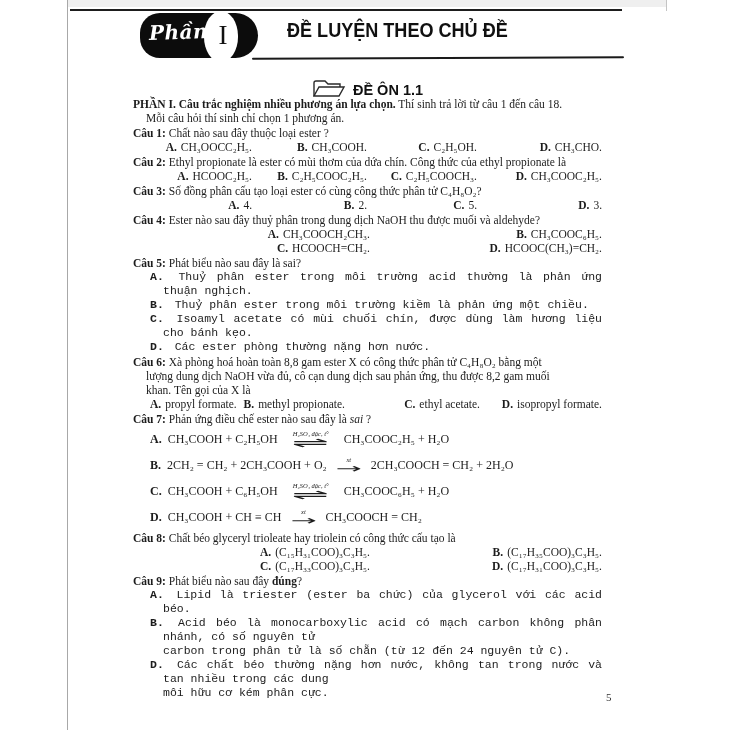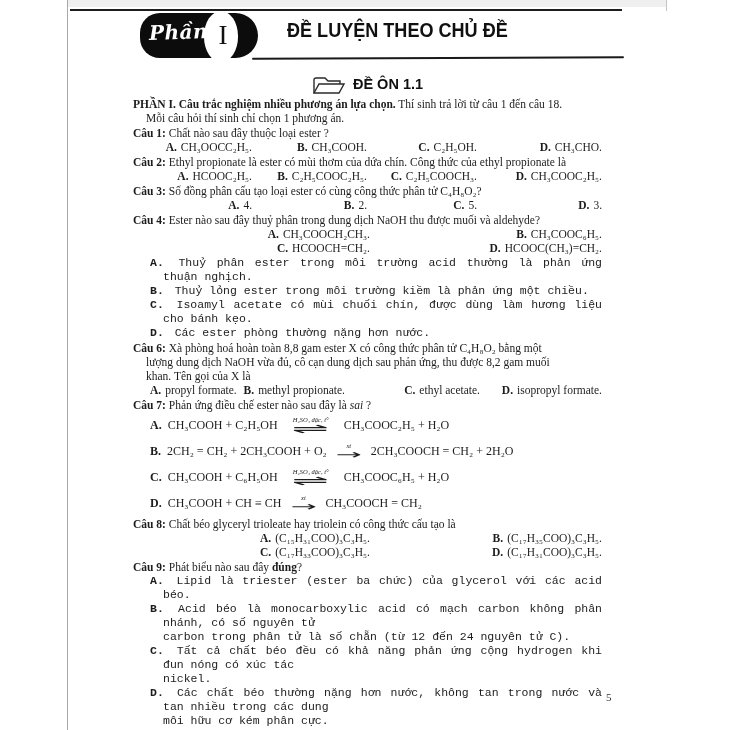--- a/index.html
+++ b/index.html
@@ -23,21 +23,21 @@
   .badge-numeral{position:absolute;left:72px;top:7px;width:22px;text-align:center;
     font-family:"Liberation Serif",serif;font-size:27px;color:#101010;}
   .swoosh{position:absolute;left:252px;top:57px;width:372px;height:2px;background:#1a1a1a;
     transform:rotate(-0.25deg);border-radius:2px;}
   .main-title{position:absolute;left:287px;top:18px;font-family:"Liberation Sans","DejaVu Sans",sans-serif;
     font-weight:800;font-size:21px;color:#101010;transform:scaleX(0.86);transform-origin:left center;
     white-space:nowrap;letter-spacing:0px;}
 
   
   .section-head{position:absolute;left:133px;top:76px;width:469px;height:22px;
-    display:flex;align-items:flex-start;justify-content:center;gap:7px;}
+    display:flex;align-items:flex-end;justify-content:center;gap:7px;}
   .folder-icon{width:34px;height:19px;}
   .section-title{font-family:"Liberation Sans","DejaVu Sans",sans-serif;font-weight:bold;font-size:14.5px;color:#101010;}
 
   
   #content{position:absolute;left:133px;top:97px;width:469px;
     font-size:11.5px;line-height:14px;text-align:justify;}
   p{margin:0;}
   .qline{padding-left:13px;text-indent:-13px;}
   .question{margin-top:1px;}
   .r-b,.qlabel{font-weight:bold;}
@@ -120,22 +120,23 @@
       <div class="question">
         <p class="qline"><span class="qlabel">Câu 4: </span><span>Ester nào sau đây thuỷ phân trong dung dịch NaOH thu được muối và aldehyde?</span></p>
         <div class="opts g2">
           <div class="opt"><span class="okey">A.</span><span>CH₃COOCH₂CH₃.</span></div>
           <div class="opt"><span class="okey">B.</span><span>CH₃COOC₆H₅.</span></div>
           <div class="opt"><span class="okey">C.</span><span>HCOOCH=CH₂.</span></div>
           <div class="opt"><span class="okey">D.</span><span>HCOOC(CH₃)=CH₂.</span></div>
         </div>
       </div>
       <div class="question">
+        <p class="qline"><span class="qlabel">Câu 5: </span><span>Phát biểu nào sau đây là sai?</span></p>
         <p class="opt-stack"><span class="okey">A. </span><span>Thuỷ phân ester trong môi trường acid thường là phản ứng thuận nghịch.</span></p>
-        <p class="opt-stack"><span class="okey">B. </span><span>Thuỷ lỏng ester trong môi trường kiềm là phản ứng một chiều.</span></p>
+        <p class="opt-stack"><span class="okey">B. </span><span>Thuỷ phân ester trong môi trường kiềm là phản ứng một chiều.</span></p>
         <p class="opt-stack"><span class="okey">C. </span><span>Isoamyl acetate có mùi chuối chín, được dùng làm hương liệu cho bánh kẹo.</span></p>
         <p class="opt-stack"><span class="okey">D. </span><span>Các ester phòng thường nặng hơn nước.</span></p>
       </div>
       <div class="question">
         <p class="qline"><span class="qlabel">Câu 6: </span><span>Xà phòng hoá hoàn toàn 8,8 gam ester X có công thức phân tử C₄H₈O₂ bằng một</span><br><span>lượng dung dịch NaOH vừa đủ, cô cạn dung dịch sau phản ứng, thu được 8,2 gam muối</span><br><span>khan. Tên gọi của X là</span></p>
         <div class="opts g4b">
           <div class="opt"><span class="okey">A.</span><span>propyl formate.</span></div>
           <div class="opt"><span class="okey">B.</span><span>methyl propionate.</span></div>
           <div class="opt"><span class="okey">C.</span><span>ethyl acetate.</span></div>
           <div class="opt"><span class="okey">D.</span><span>isopropyl formate.</span></div>
@@ -186,19 +187,18 @@
           <div class="opt"><span class="okey">A.</span><span>(C₁₅H₃₁COO)₃C₃H₅.</span></div>
           <div class="opt"><span class="okey">B.</span><span>(C₁₇H₃₅COO)₃C₃H₅.</span></div>
           <div class="opt"><span class="okey">C.</span><span>(C₁₇H₃₃COO)₃C₃H₅.</span></div>
           <div class="opt"><span class="okey">D.</span><span>(C₁₇H₃₁COO)₃C₃H₅.</span></div>
         </div>
       </div>
       <div class="question">
         <p class="qline"><span class="qlabel">Câu 9: </span><span>Phát biểu nào sau đây </span><span class="r-bi">đúng</span><span>?</span></p>
         <p class="opt-stack"><span class="okey">A. </span><span>Lipid là triester (ester ba chức) của glycerol với các acid béo.</span></p>
         <p class="opt-stack"><span class="okey">B. </span><span>Acid béo là monocarboxylic acid có mạch carbon không phân nhánh, có số nguyên tử</span><br><span>carbon trong phân tử là số chẵn (từ 12 đến 24 nguyên tử C).</span></p>
-        <p class="opt-stack"><span class="okey">C. </span><span>Tất cả chất béo đều có khả năng phản ứng cộng hydrogen khi đun nóng có xúc tác</span><br><span>nickel.</span></p>
         <p class="opt-stack"><span class="okey">D. </span><span>Các chất béo thường nặng hơn nước, không tan trong nước và tan nhiều trong các dung</span><br><span>môi hữu cơ kém phân cực.</span></p>
       </div>
     </div>
 </div>
 
 <div class="page-num">5</div>
 
 </body></html>

